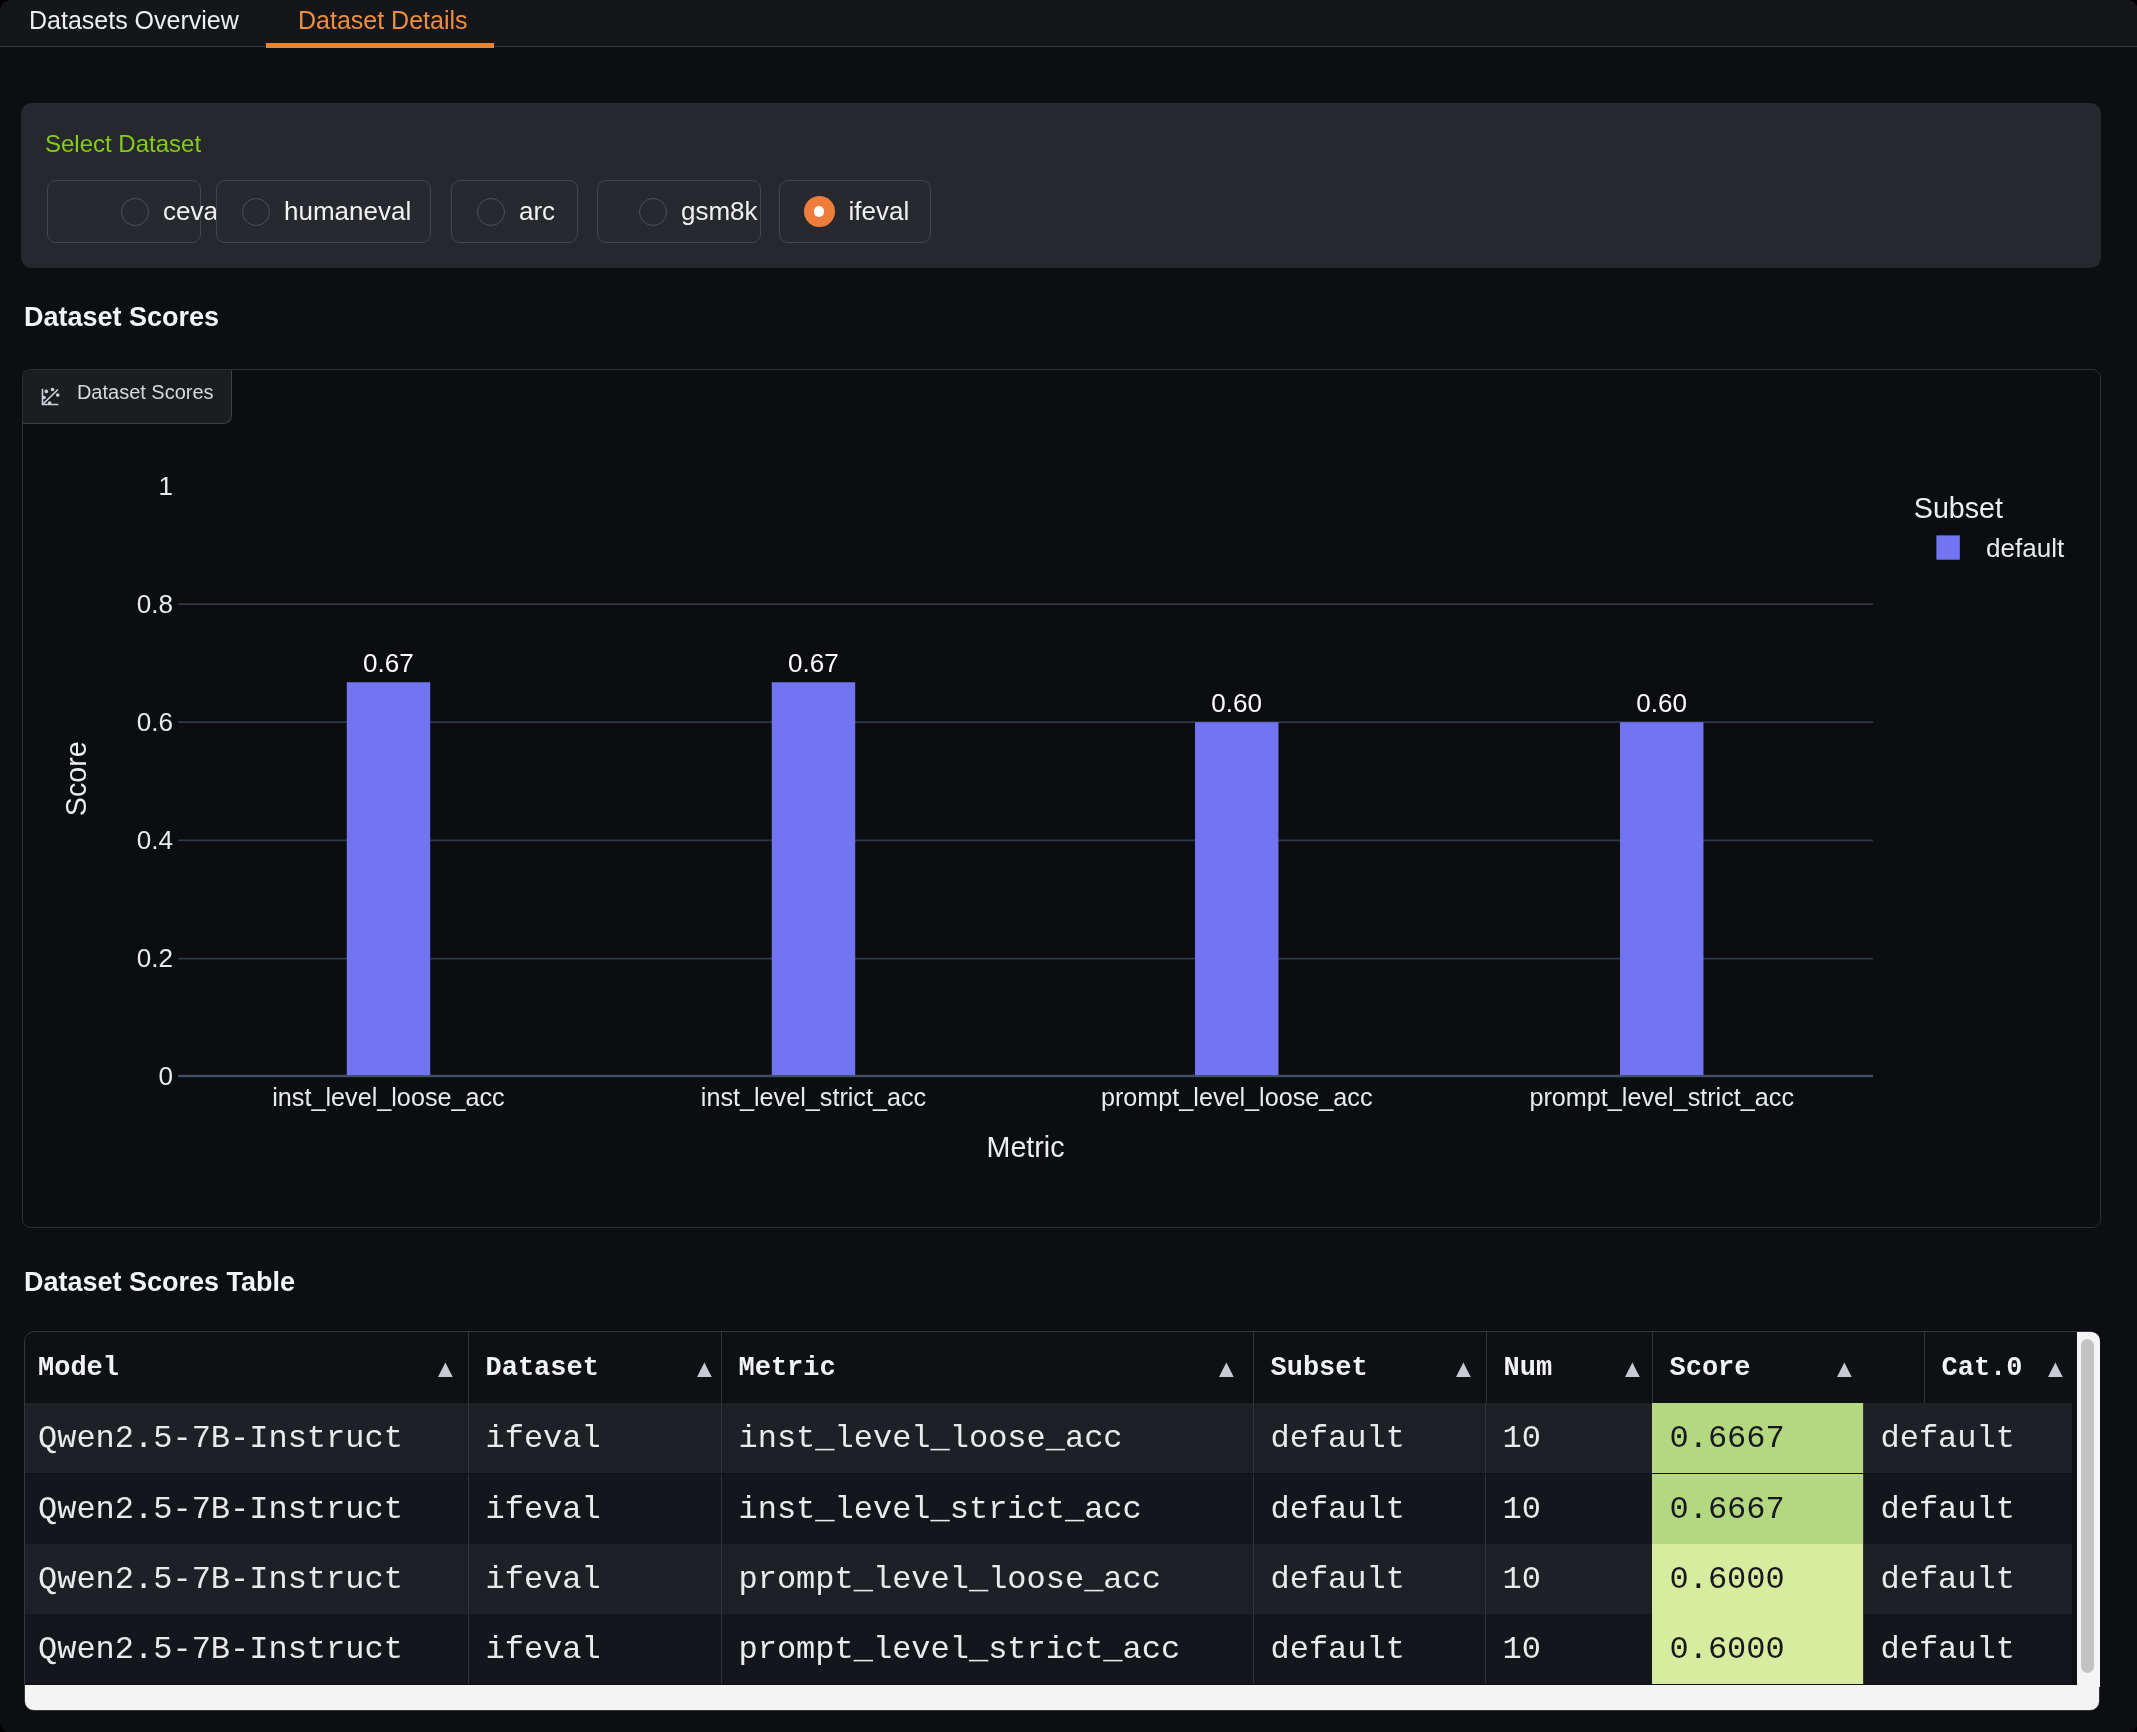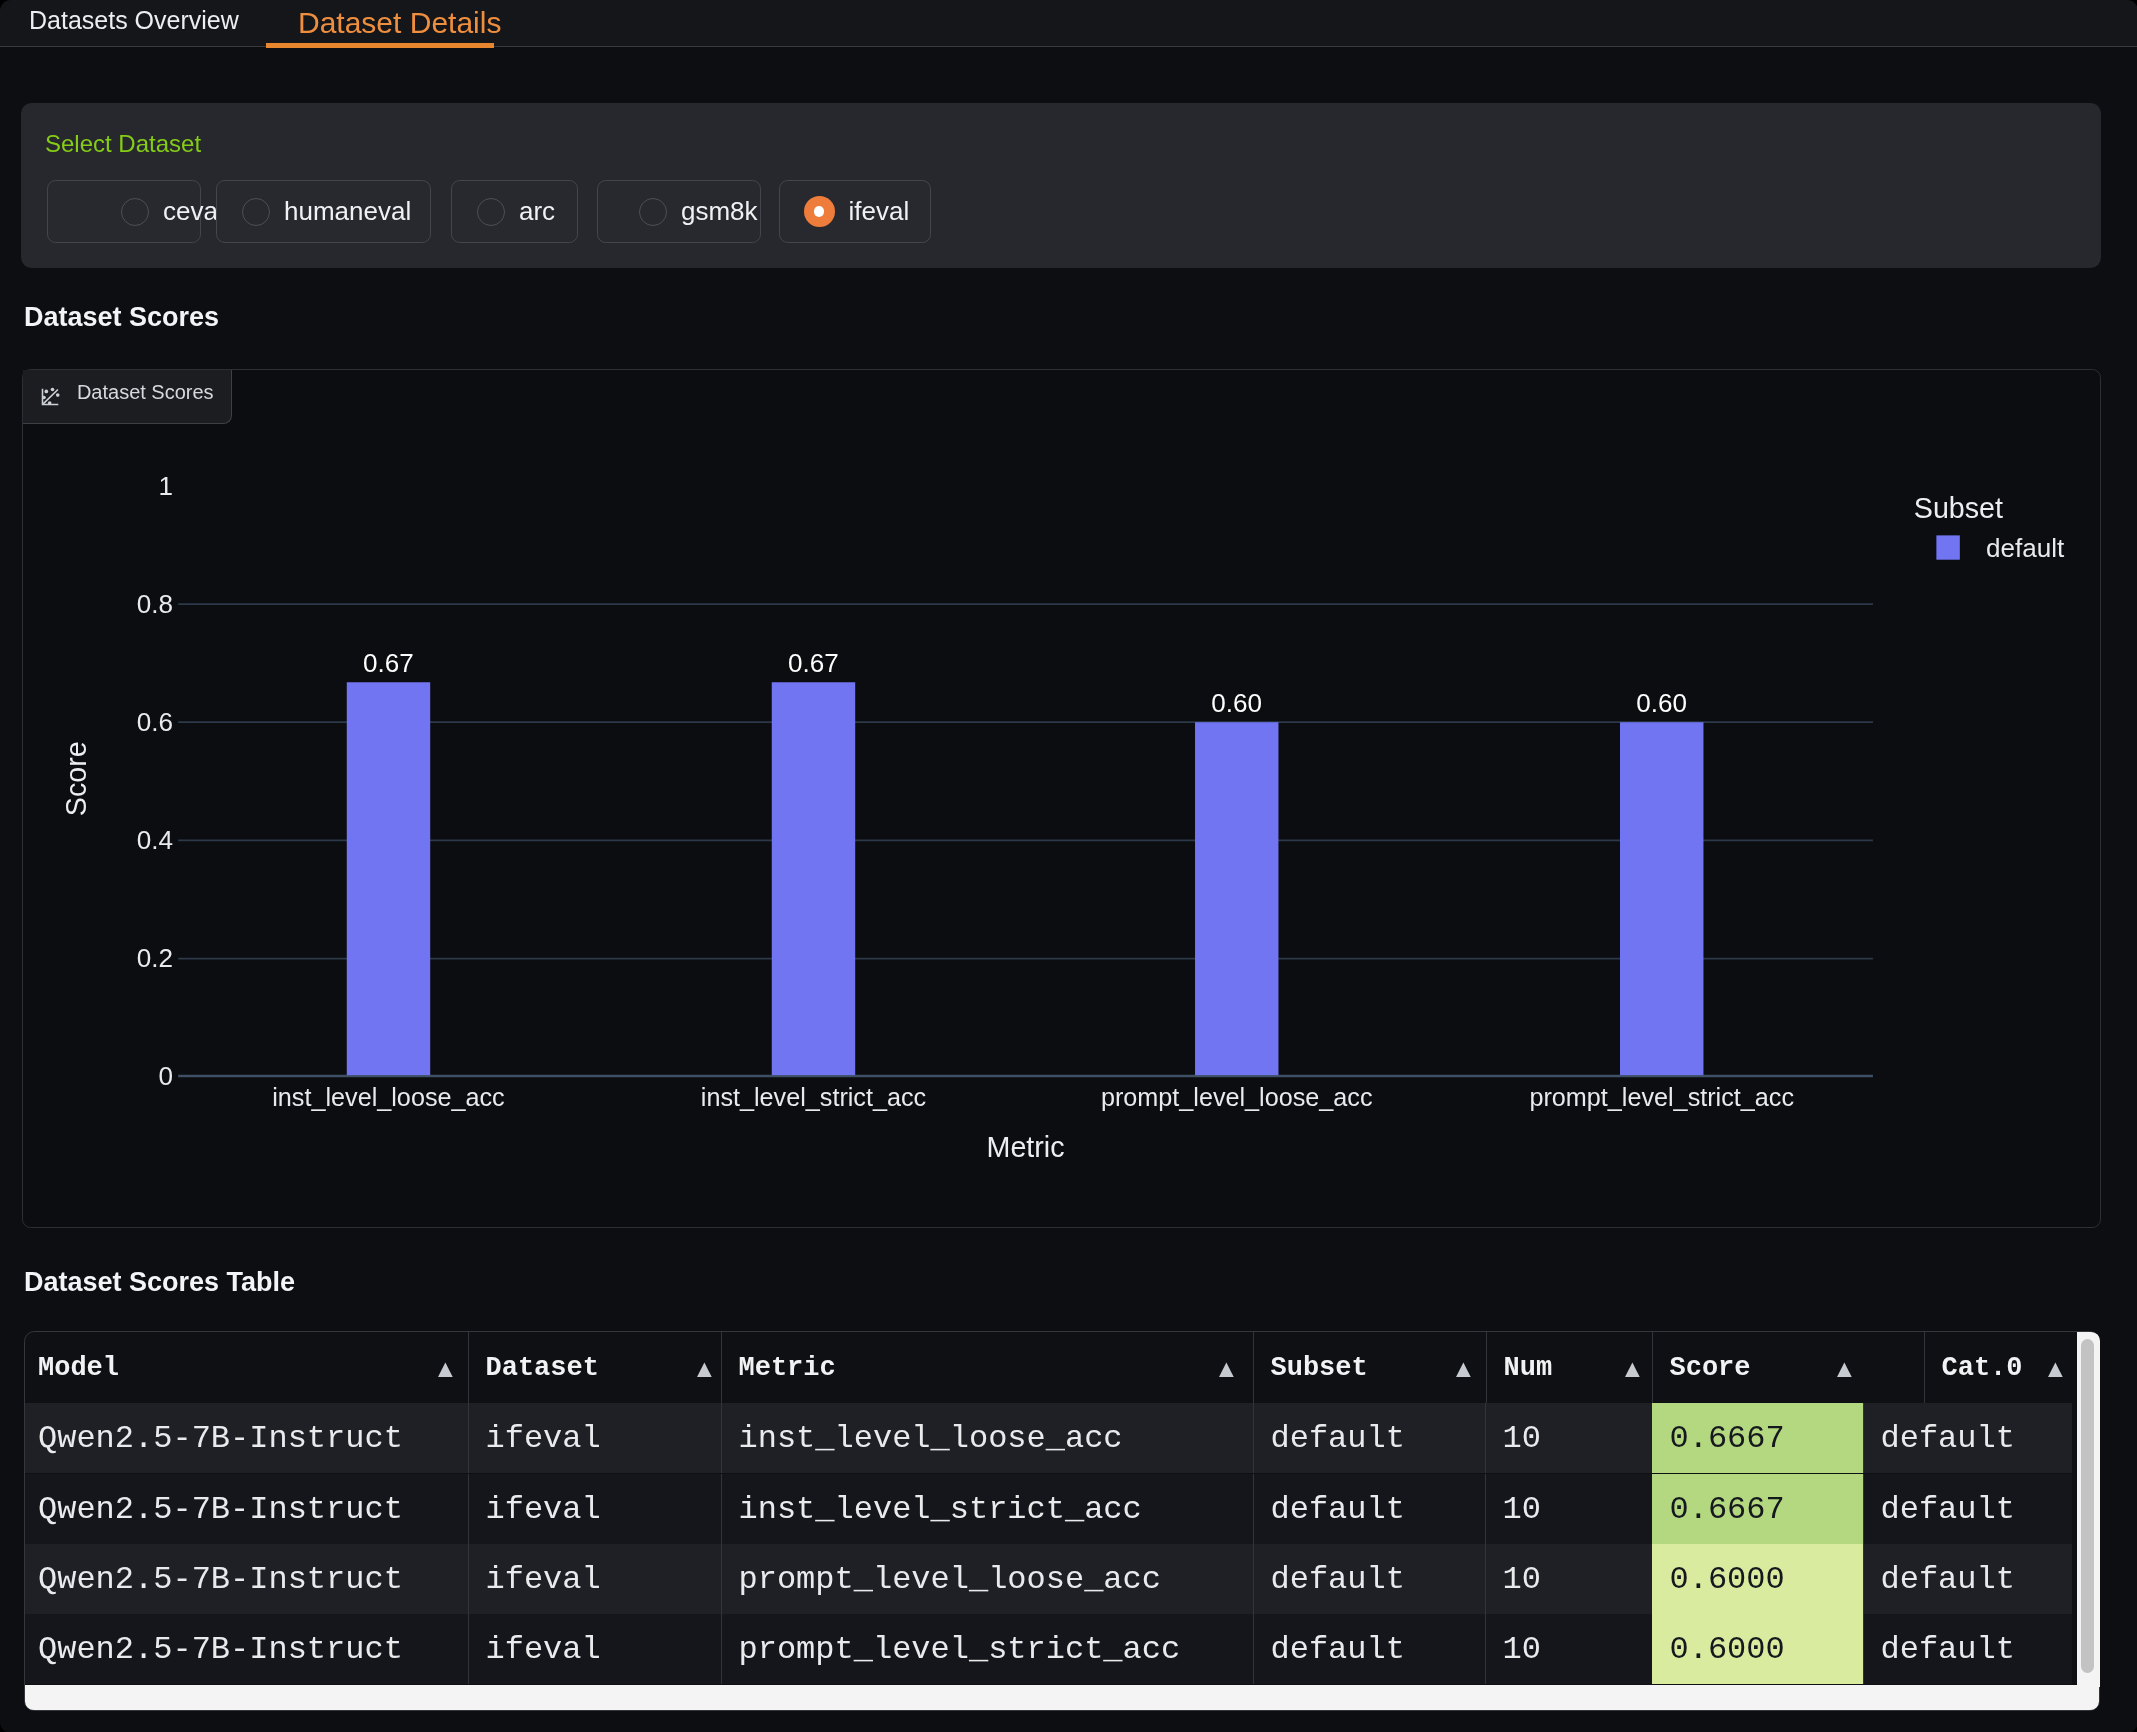--- a/index.html
+++ b/index.html
@@ -2,21 +2,21 @@
 <html style="font-size:14px"><head>
 <meta charset="utf-8">
 <style>
   * { margin:0; padding:0; box-sizing:border-box; }
   html,body { width:2138px; height:1733px; background:#000; font-family:"Liberation Sans", sans-serif; overflow:hidden; }
   #page { position:absolute; left:0; top:0; width:2138px; height:1733px; background:#0d0e12; border-radius:11px; overflow:hidden; }
 
   
   #tabbar { position:absolute; left:0; top:0; width:2138px; height:47px; background:#15161a; border-bottom:1.7px solid #393a3e; }
   #tab1 { position:absolute; left:29px; top:6px; font-size:25px; color:#eceef0; }
-  #tab2 { position:absolute; left:298px; top:6px; font-size:30px; color:#ee8e3f; }
+  #tab2 { position:absolute; left:298px; top:6px; font-size:25px; color:#ee8e3f; }
   #tabline { position:absolute; left:266px; top:43px; width:228px; height:5.2px; background:#e8862f; }
 
   
   #selblock { position:absolute; left:21px; top:103px; width:2080px; height:165px; background:#27282d; border-radius:10.4px; }
   #sellabel { position:absolute; left:24px; top:27px; font-size:24px; color:#84cc16; }
   .radio { position:absolute; top:77px; height:63px; border:1.7px solid #45464d; background:#28292e; border-radius:8.7px; display:flex; align-items:center; }
   .rcirc { width:28px; height:28px; border-radius:50%; border:1.7px solid #4e4f56; margin-left:25px; flex:none; }
   .rcirc.sel { width:31px; height:31px; border:none; background:#ee7d3b; position:relative; margin-left:23.5px; }
   .rcirc.sel::after { content:""; position:absolute; left:10.4px; top:10.4px; width:10.4px; height:10.4px; border-radius:50%; background:#fff; }
   .rtext { font-size:26px; color:#f0f1f3; margin-left:14px; }

